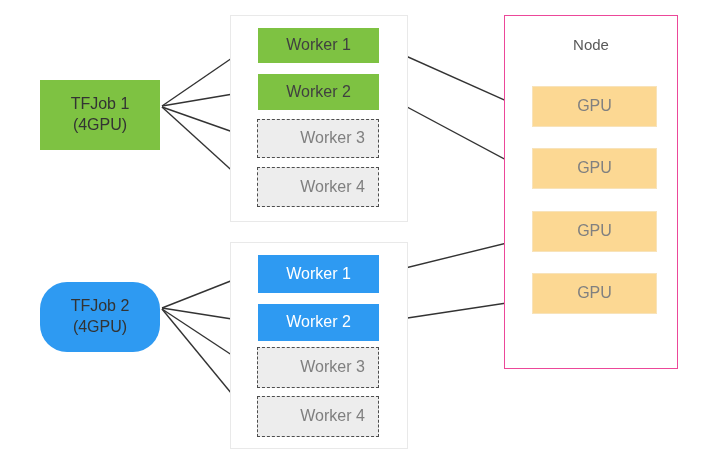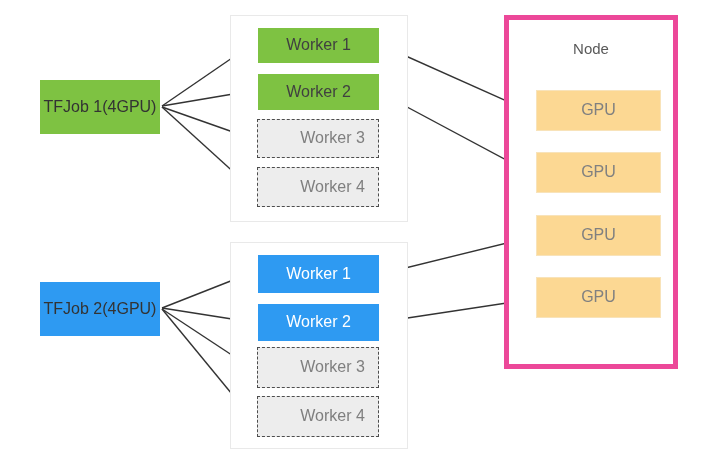--- a/index.html
+++ b/index.html
@@ -27,26 +27,26 @@
     display: flex;
     align-items: center;
     justify-content: center;
     text-align: center;
     font-size: 16px;
     line-height: 1.3;
   }
 
   .job-box {
     width: 120px;
-    height: 54px;
+    height: 70px;
     color: #333333;
-    flex-direction: row;
+    flex-direction: column;
   }
   .job-box.green { background: #7ec242; left: 40px; top: 80px; }
-  .job-box.blue  { background: #2e9af2; left: 40px; top: 282px; }
+  .job-box.blue  { background: #2e9af2; left: 40px; top: 282px; border-radius: 27px; }
 
   .group-box {
     position: absolute;
     left: 230px;
     width: 178px;
     height: 207px;
     border: 1px solid #e9e9e9;
     background: #ffffff;
   }
   .group-box.g1 { top: 15px; }
@@ -77,21 +77,21 @@
   .g2w2 { top: 304px; height: 37px; }
   .g2w3 { top: 347px; height: 41px; }
   .g2w4 { top: 396px; height: 41px; }
 
   .node-box {
     position: absolute;
     left: 504px;
     top: 15px;
     width: 174px;
     height: 354px;
-    border: 5px solid #ec4899;
+    border: 1px solid #ec4899;
     background: #ffffff;
   }
   .node-title {
     position: absolute;
     top: 20px;
     left: 0;
     width: 100%;
     text-align: center;
     font-size: 15px;
     color: #595959;

